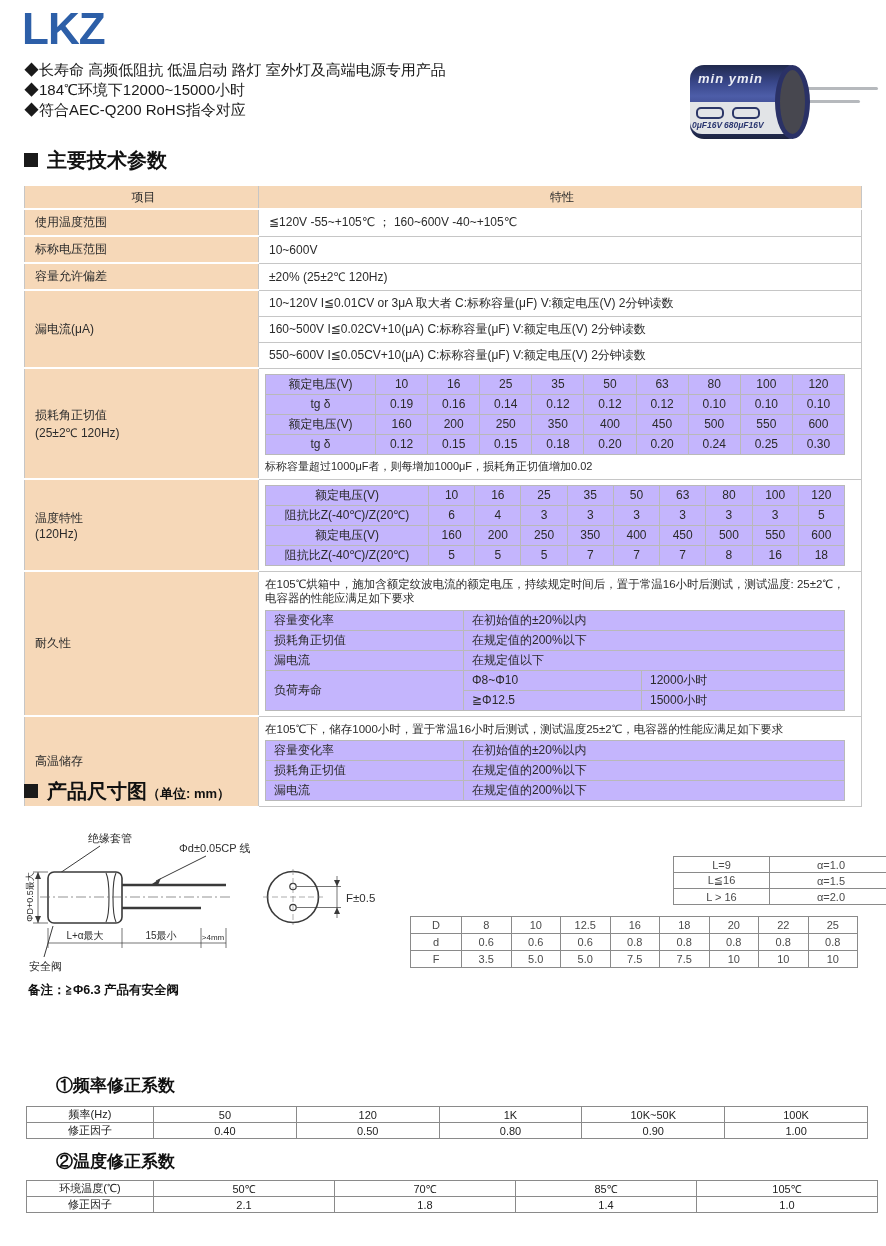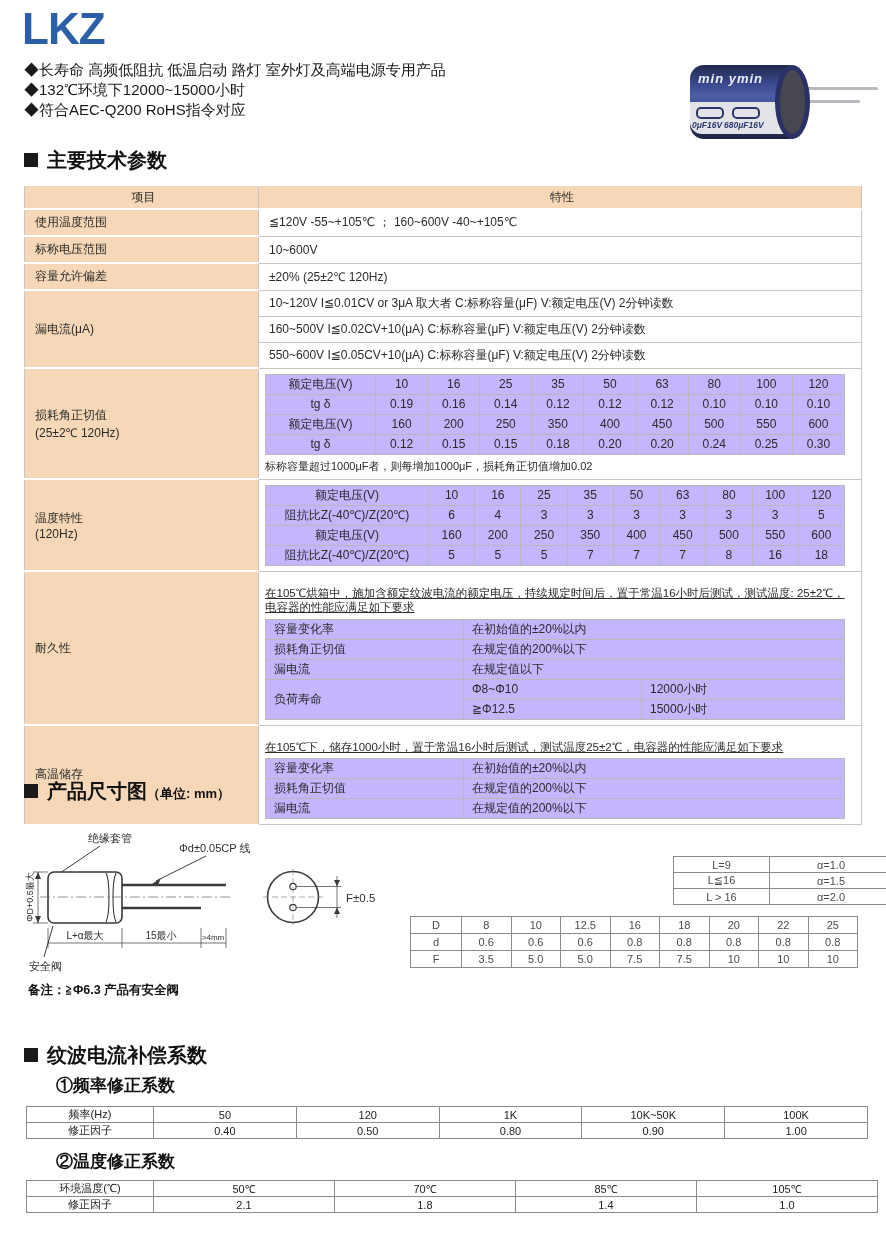--- a/index.html
+++ b/index.html
@@ -42,21 +42,21 @@
   .main tr.std td{height:23px;}
   .main td.val{padding-left:10px;background:#fff;}
   .main td.pad{padding:4px 8px 5px 6px;vertical-align:top;}
   .sub-lab{font-size:12px;}
   
   .nest{width:580px;table-layout:fixed;font-size:12px;background:#c4b5fd;margin-top:1px;}
   .nest td{border:1px solid #b9b9b9;height:19px;text-align:center;padding:0 2px;}
   .nest td.nh{text-align:center;}
   .tand td.nh{width:105px;} .tchar td.nh{width:158px;}
   .note{font-size:11px;margin-top:4px;color:#2b2b2b;}
-  .intro{font-size:11.5px;line-height:14.5px;margin:10px 0 4px 0;text-decoration:underline;}
+  .intro{font-size:11.5px;line-height:14.5px;margin:1px 0 4px 0;}
   .kv td{text-align:left;padding-left:8px;}
   
   .diagram{position:absolute;left:16px;top:812px;}
   .gray-table{position:absolute;table-layout:fixed;font-size:11px;color:#4a4a4a;}
   .gray-table td{border:1px solid #8a8a8a;text-align:center;padding:0;}
   .alpha{left:673px;top:856px;width:220px;} .alpha td{height:15px;} .alpha td:first-child{width:95px;}
   .dtable{left:410px;top:916px;width:448px;} .dtable td{height:16px;} .dtable td.dh{width:50px;}
   .dims-note{position:absolute;left:28px;top:982px;font-size:12.5px;font-weight:600;color:#111;}
   
   .rtable{position:absolute;font-size:11px;color:#222;}
@@ -68,21 +68,21 @@
   svg text{fill:#2e2e2e;}
 </style>
 </head>
 <body>
 
 <div class="page">
 
   <div class="logo">LKZ</div>
   <div class="bullets">
     <div>◆长寿命 高频低阻抗 低温启动 路灯 室外灯及高端电源专用产品</div>
-    <div>◆132℃环境下12000~15000小时</div>
+    <div>◆184℃环境下12000~15000小时</div>
     <div>◆符合AEC-Q200  RoHS指令对应</div>
   </div>
 
   <div class="cap-photo">
     <div class="lead l1"></div>
     <div class="lead l2"></div>
     <div class="cap-body"></div>
     <div class="cap-band">
       <div class="cap-slot s1"></div>
       <div class="cap-slot s2"></div>
@@ -421,23 +421,20 @@
           <td>7.5</td>
           <td>10</td>
           <td>10</td>
           <td>10</td>
         </tr>
   </tbody>
     </table>
 
   <div class="dims-note">备注：≧Φ6.3 产品有安全阀</div>
 
-  <div class="sec-title t3">
-    <span class="sq"></span><span>纹波电流补偿系数</span>
-  </div>
 
   <div class="sub-title sub1">①频率修正系数</div>
   <table class="rtable freq">
     <tbody>
         <tr>
       <td class="rh">频率(Hz)</td>
           <td>50</td>
           <td>120</td>
           <td>1K</td>
           <td>10K~50K</td>

